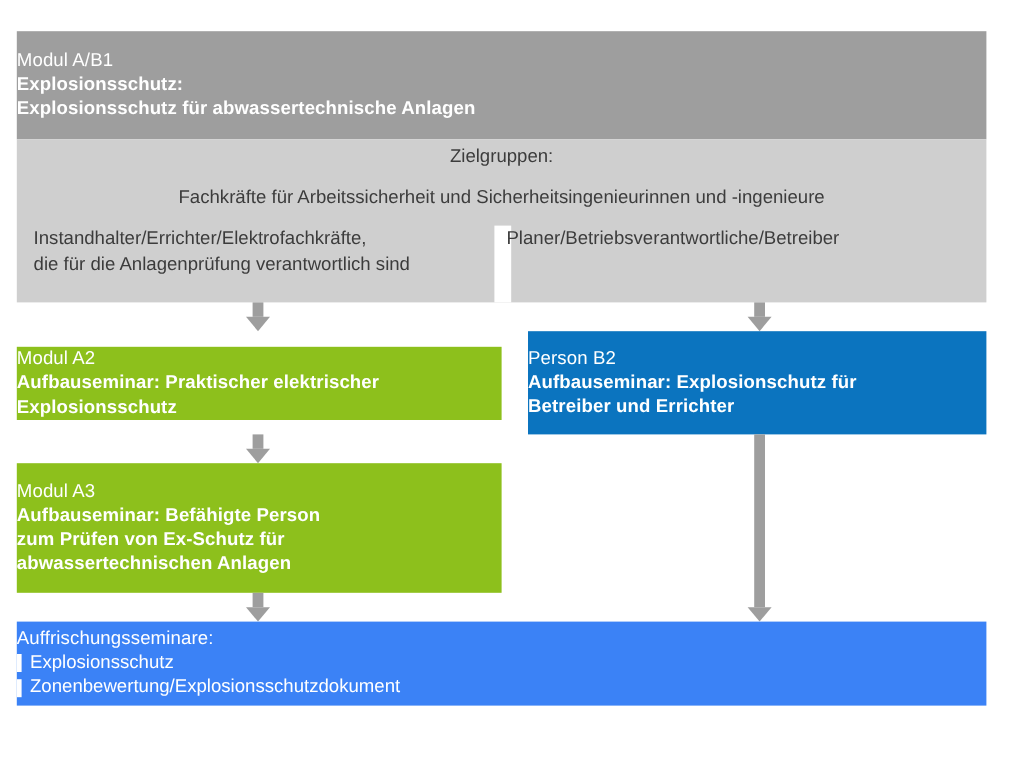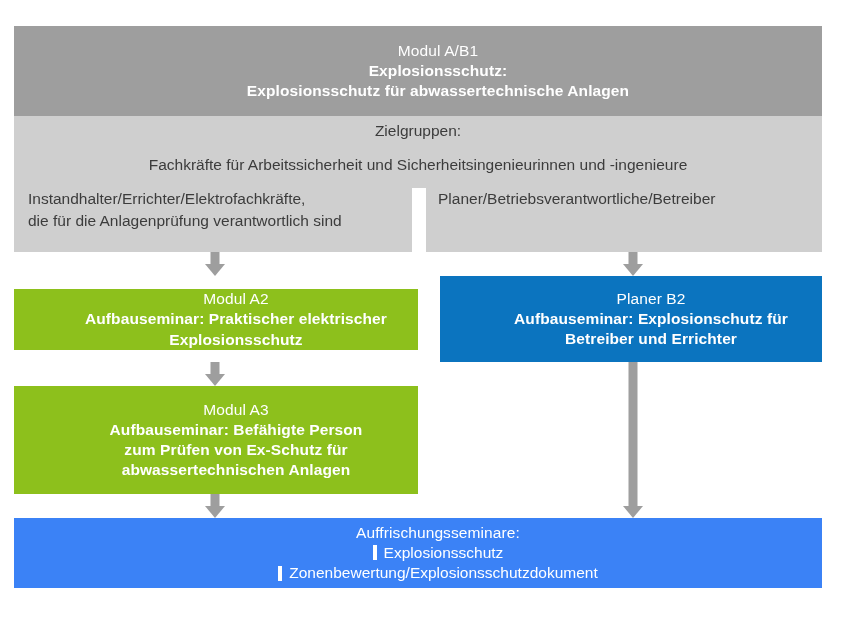--- a/index.html
+++ b/index.html
@@ -19,26 +19,25 @@
     height: 640px;
     background: #ffffff;
   }
 
   
   .box {
     position: absolute;
     box-sizing: border-box;
     display: flex;
     flex-direction: column;
-    align-items: center;
+    align-items: flex-start;
     justify-content: center;
     text-align: center;
     color: #ffffff;
     line-height: 1.30;
-    padding-left: 40px;
   }
   .box .ttl {
     font-weight: 400;
     font-size: 15.5px;
     letter-spacing: 0.1px;
   }
   .box .sub {
     font-weight: bold;
     font-size: 15.5px;
     letter-spacing: 0.1px;
@@ -83,21 +82,21 @@
   }
   .tg-col {
     position: absolute;
     top: 72px;
     text-align: left;
     font-size: 15.5px;
     line-height: 1.45;
     color: #3c3c3c;
   }
   #tg-col-left  { left: 14px;  width: 384px; }
-  #tg-col-right { left: 424px; width: 396px; }
+  #tg-col-right { left: 408px; width: 396px; }
   #tg-gap {
     position: absolute;
     left: 398px;
     top: 72px;
     width: 14px;
     height: 64px;
     background: #ffffff;
   }
 
   
@@ -229,21 +228,21 @@
     <div class="head"></div>
   </div>
 
   <div class="box" id="module-a2">
     <div class="ttl">Modul A2</div>
     <div class="sub">Aufbauseminar: Praktischer elektrischer</div>
     <div class="sub">Explosionsschutz</div>
   </div>
 
   <div class="box" id="module-b2">
-    <div class="ttl">Planer B2</div>
+    <div class="ttl">Person B2</div>
     <div class="sub">Aufbauseminar: Explosionschutz für</div>
     <div class="sub">Betreiber und Errichter</div>
   </div>
 
   <div class="arrow" id="arrow-a2-to-a3">
     <div class="stem"></div>
     <div class="head"></div>
   </div>
 
   <div class="box" id="module-a3">

